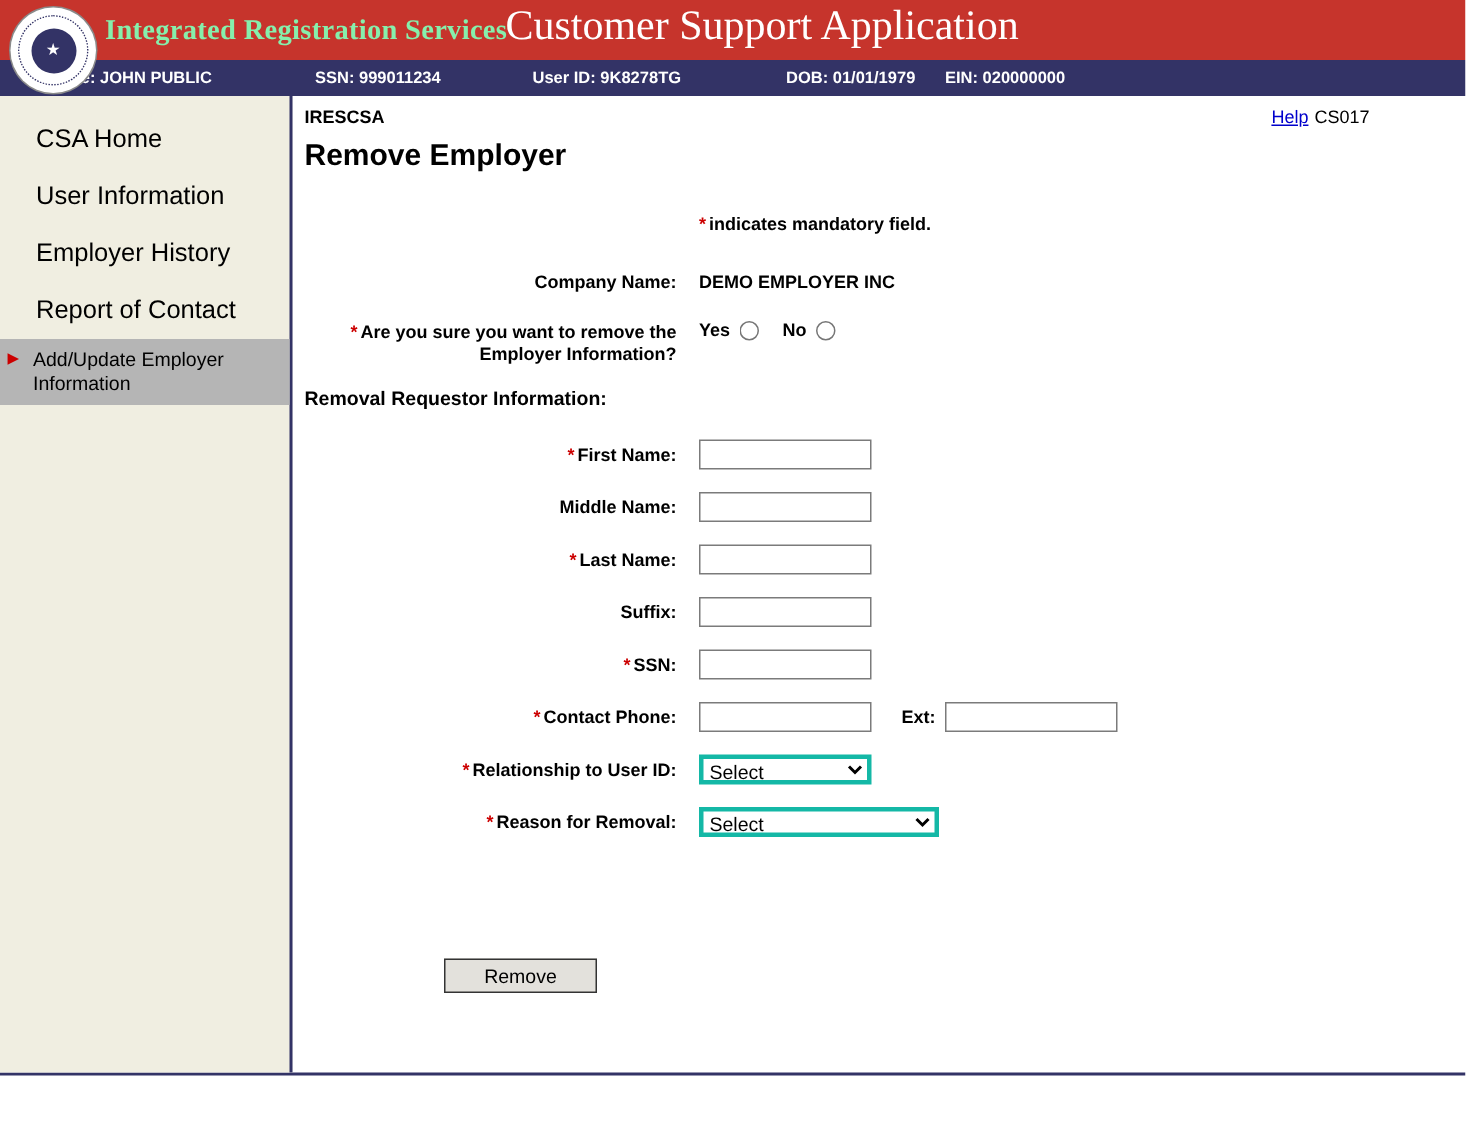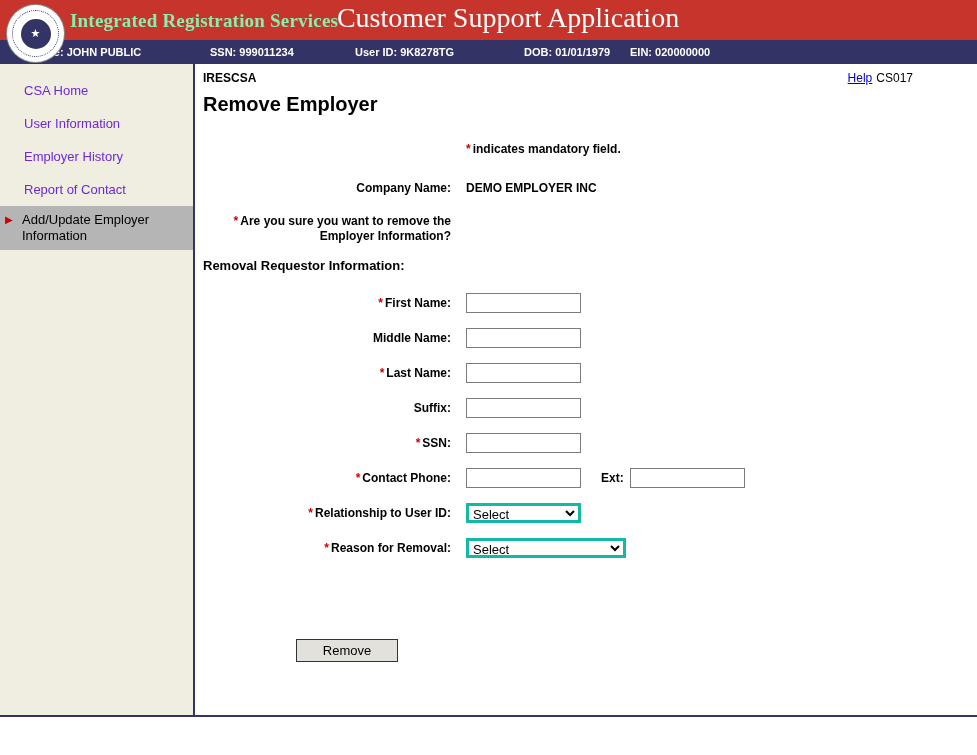--- a/index.html
+++ b/index.html
@@ -52,22 +52,22 @@
   }
 
   
   .body-wrap { display: flex; height: 653px; border-bottom: 2px solid #333366; }
 
   .sidebar {
     width: 195px; background: #F0EEE1; border-right: 2px solid #333366;
     padding-top: 10px; flex-shrink: 0;
   }
   .side-item {
-    padding: 9px 6px 9px 24px; color: #6d28d9;
-    font-size: 13px; cursor: pointer;
+    padding: 9px 6px 9px 24px; color: #000000;
+    font-size: 17px; cursor: pointer;
   }
   .side-item.selected {
     background: #B5B5B5; color: #000000; position: relative;
     padding: 6px 6px 6px 22px; line-height: 16px; font-size: 13px;
   }
   .sel-arrow {
     position: absolute; left: 5px; top: 8px;
     color: #CC0000; font-size: 10px; line-height: 12px;
   }
 
@@ -183,20 +183,26 @@
       <div class="ctrl-cell">
         <span class="company-value">DEMO EMPLOYER INC</span>
       </div>
     </div>
 
     
     <div class="form-row row-confirm">
       <div class="label-cell">
         <span class="req">*</span><span>Are you sure you want to remove the Employer Information?</span>
       </div>
+      <div class="ctrl-cell">
+        <span class="radio-label">Yes</span>
+        <input type="radio" name="confirm-remove" style="">
+        <span class="radio-label no-label">No</span>
+        <input type="radio" name="confirm-remove" style="">
+      </div>
     </div>
 
     <div class="section-title">Removal Requestor Information:</div>
 
     
     <div class="form-row">
       <div class="label-cell">
         <span class="req">*</span><span>First Name:</span>
       </div>
       <div class="ctrl-cell">

